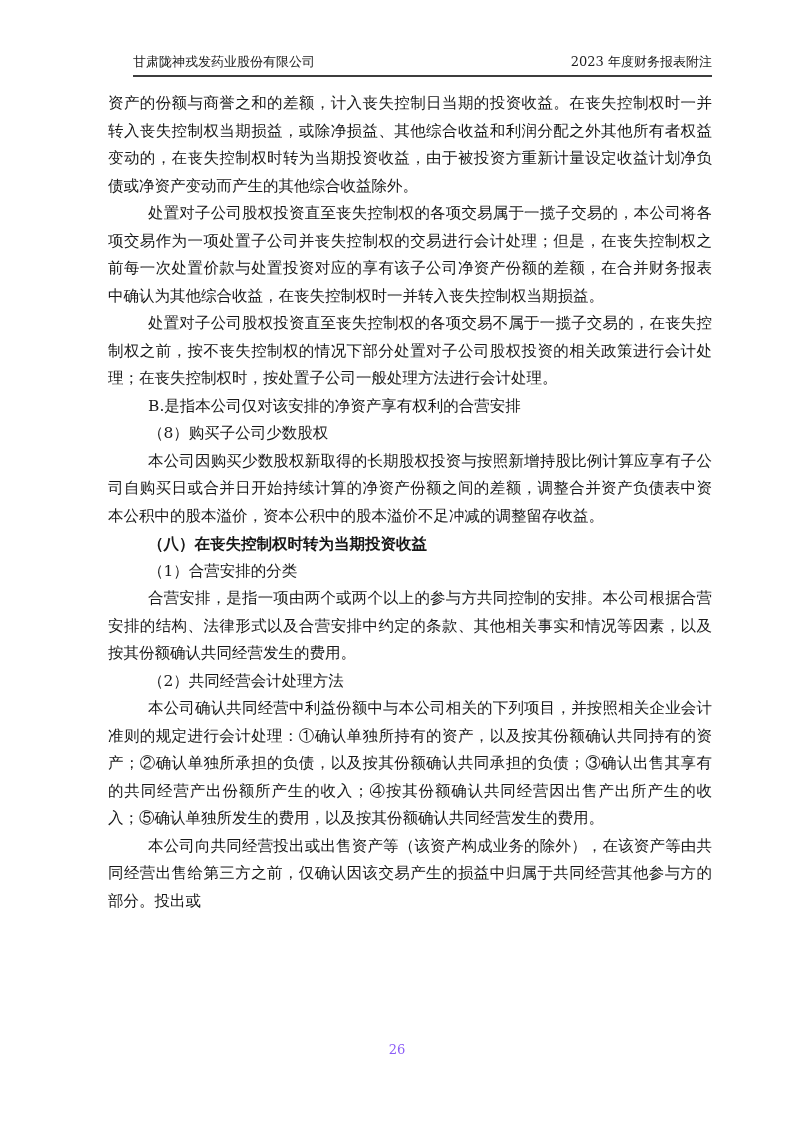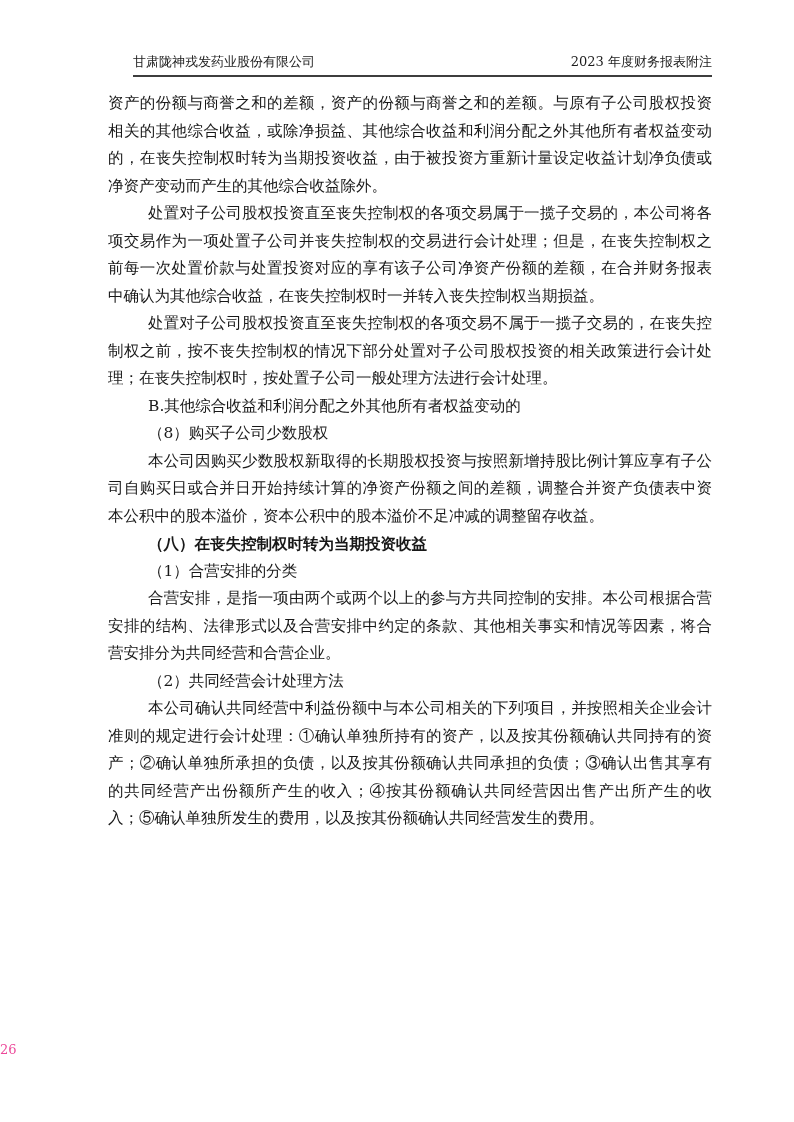--- a/index.html
+++ b/index.html
@@ -47,46 +47,47 @@
     text-indent: 40px;
     margin: 0;
   }
   .body-text p.no-indent { text-indent: 0; }
   .body-text p.bold { font-weight: bold; }
   .footer {
     position: absolute;
     left: 0;
     top: 1042px;
     width: 100%;
-    text-align: left;
+    text-align: center;
     font-size: 13px;
-    color: #ec4899;
+    color: #8b5cf6;
   }
 </style>
 </head>
 <body>
 
 <div class="page">
 
   <div class="header">
     <span class="company">甘肃陇神戎发药业股份有限公司</span>
     <span class="doc-title">2023 年度财务报表附注</span>
   </div>
 
   <div class="body-text">
-    <p class="no-indent">资产的份额与商誉之和的差额，资产的份额与商誉之和的差额。与原有子公司股权投资相关的其他综合收益，或除净损益、其他综合收益和利润分配之外其他所有者权益变动的，在丧失控制权时转为当期投资收益，由于被投资方重新计量设定收益计划净负债或净资产变动而产生的其他综合收益除外。</p>
+    <p class="no-indent">资产的份额与商誉之和的差额，计入丧失控制日当期的投资收益。在丧失控制权时一并转入丧失控制权当期损益，或除净损益、其他综合收益和利润分配之外其他所有者权益变动的，在丧失控制权时转为当期投资收益，由于被投资方重新计量设定收益计划净负债或净资产变动而产生的其他综合收益除外。</p>
     <p>处置对子公司股权投资直至丧失控制权的各项交易属于一揽子交易的，本公司将各项交易作为一项处置子公司并丧失控制权的交易进行会计处理；但是，在丧失控制权之前每一次处置价款与处置投资对应的享有该子公司净资产份额的差额，在合并财务报表中确认为其他综合收益，在丧失控制权时一并转入丧失控制权当期损益。</p>
     <p>处置对子公司股权投资直至丧失控制权的各项交易不属于一揽子交易的，在丧失控制权之前，按不丧失控制权的情况下部分处置对子公司股权投资的相关政策进行会计处理；在丧失控制权时，按处置子公司一般处理方法进行会计处理。</p>
-    <p>B.其他综合收益和利润分配之外其他所有者权益变动的</p>
+    <p>B.是指本公司仅对该安排的净资产享有权利的合营安排</p>
     <p>（8）购买子公司少数股权</p>
     <p>本公司因购买少数股权新取得的长期股权投资与按照新增持股比例计算应享有子公司自购买日或合并日开始持续计算的净资产份额之间的差额，调整合并资产负债表中资本公积中的股本溢价，资本公积中的股本溢价不足冲减的调整留存收益。</p>
     <p class="bold">（八）在丧失控制权时转为当期投资收益</p>
     <p>（1）合营安排的分类</p>
-    <p>合营安排，是指一项由两个或两个以上的参与方共同控制的安排。本公司根据合营安排的结构、法律形式以及合营安排中约定的条款、其他相关事实和情况等因素，将合营安排分为共同经营和合营企业。</p>
+    <p>合营安排，是指一项由两个或两个以上的参与方共同控制的安排。本公司根据合营安排的结构、法律形式以及合营安排中约定的条款、其他相关事实和情况等因素，以及按其份额确认共同经营发生的费用。</p>
     <p>（2）共同经营会计处理方法</p>
     <p>本公司确认共同经营中利益份额中与本公司相关的下列项目，并按照相关企业会计准则的规定进行会计处理：①确认单独所持有的资产，以及按其份额确认共同持有的资产；②确认单独所承担的负债，以及按其份额确认共同承担的负债；③确认出售其享有的共同经营产出份额所产生的收入；④按其份额确认共同经营因出售产出所产生的收入；⑤确认单独所发生的费用，以及按其份额确认共同经营发生的费用。</p>
+    <p>本公司向共同经营投出或出售资产等（该资产构成业务的除外），在该资产等由共同经营出售给第三方之前，仅确认因该交易产生的损益中归属于共同经营其他参与方的部分。投出或</p>
   </div>
 
   <div class="footer">
     <span>26</span>
   </div>
 
 </div>
 
 </body></html>

